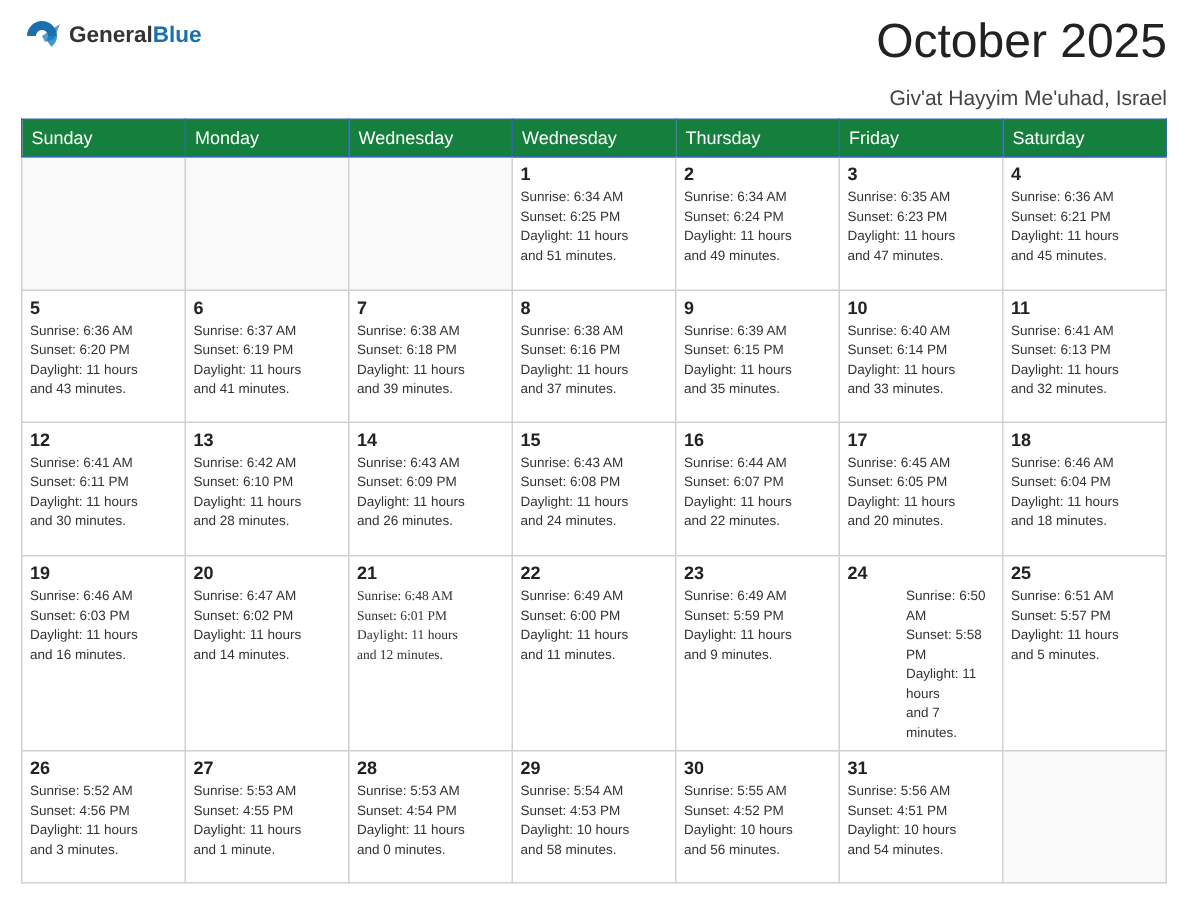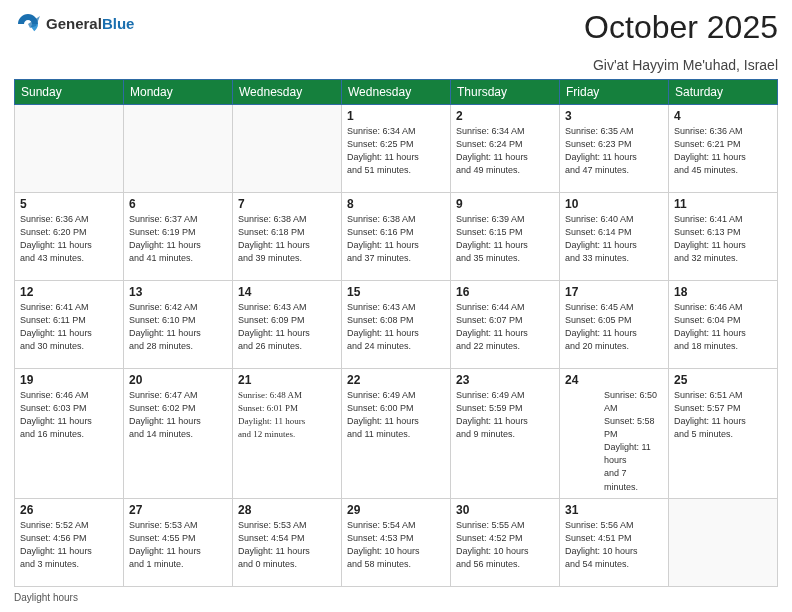--- a/index.html
+++ b/index.html
@@ -354,16 +354,13 @@
             <div class="day-info" style="white-space: pre-line;">Sunrise: 5:56 AM
 Sunset: 4:51 PM
 Daylight: 10 hours
 and 54 minutes.</div>
           </td>
           <td class="empty"></td>
         </tr>
       </tbody>
   </table>
 
-  <div class="footer">
-    <span>Daylight hours</span>
-  </div>
 </div>
 
 </body></html>

